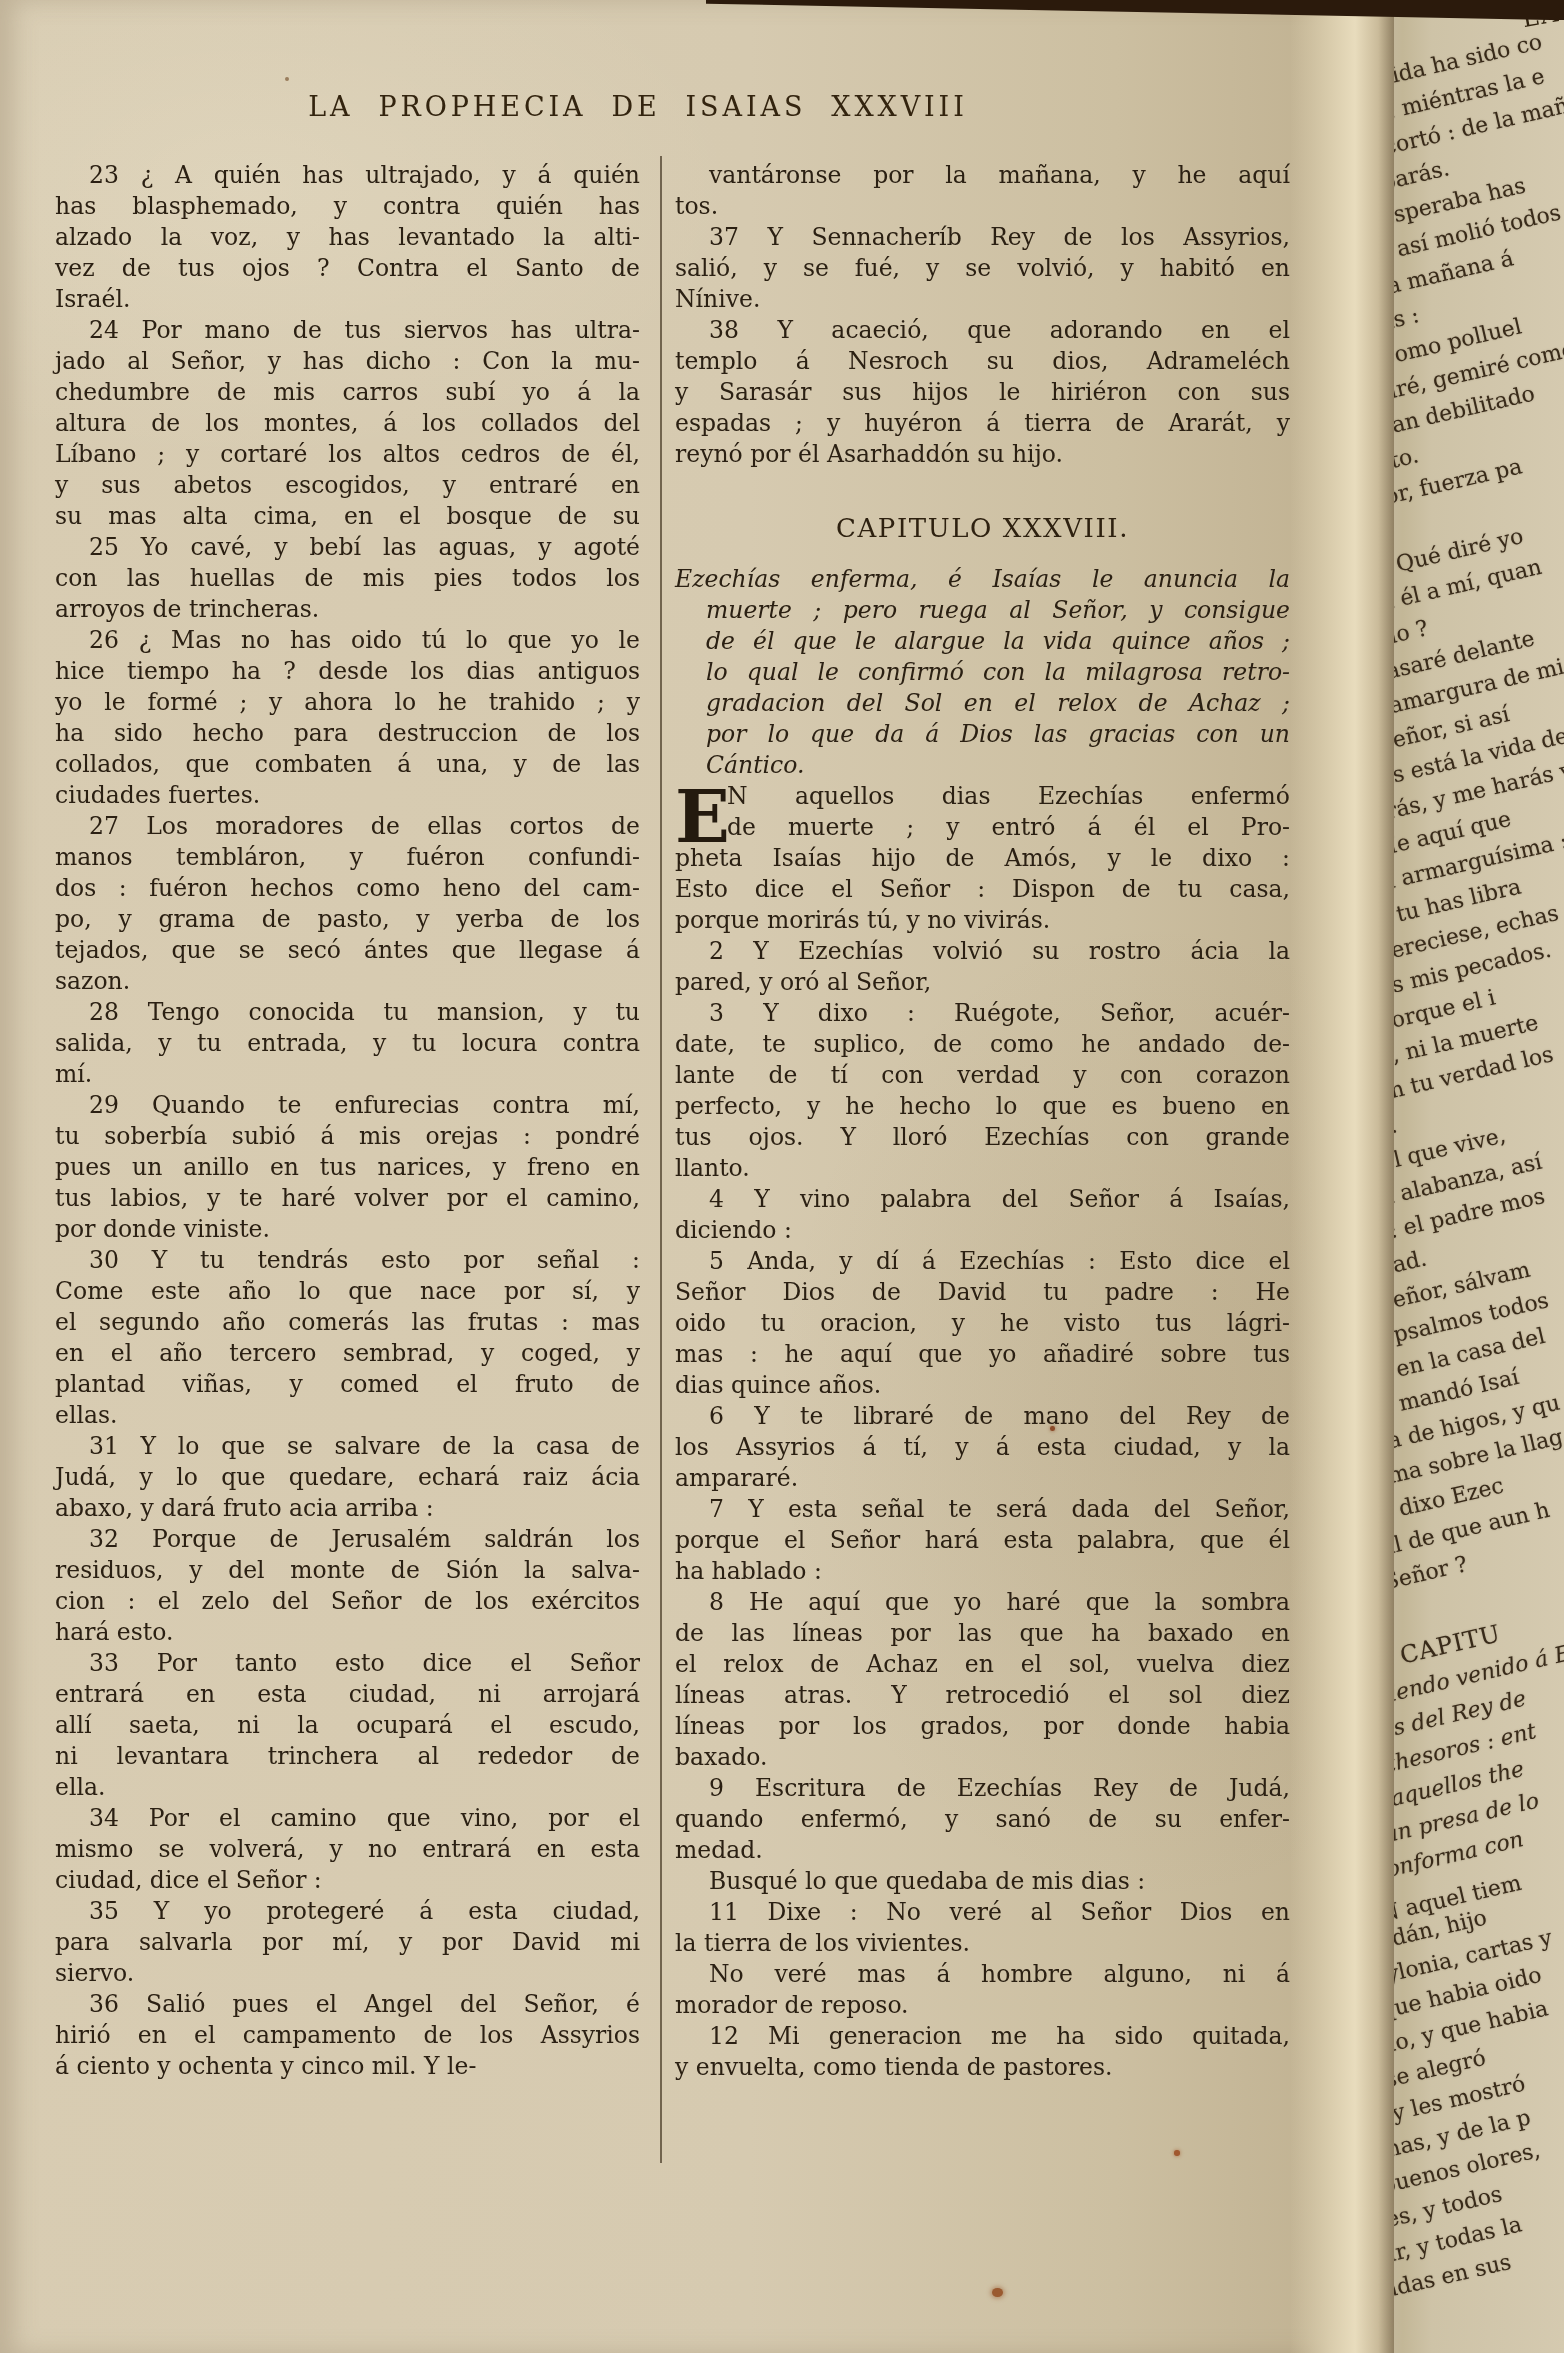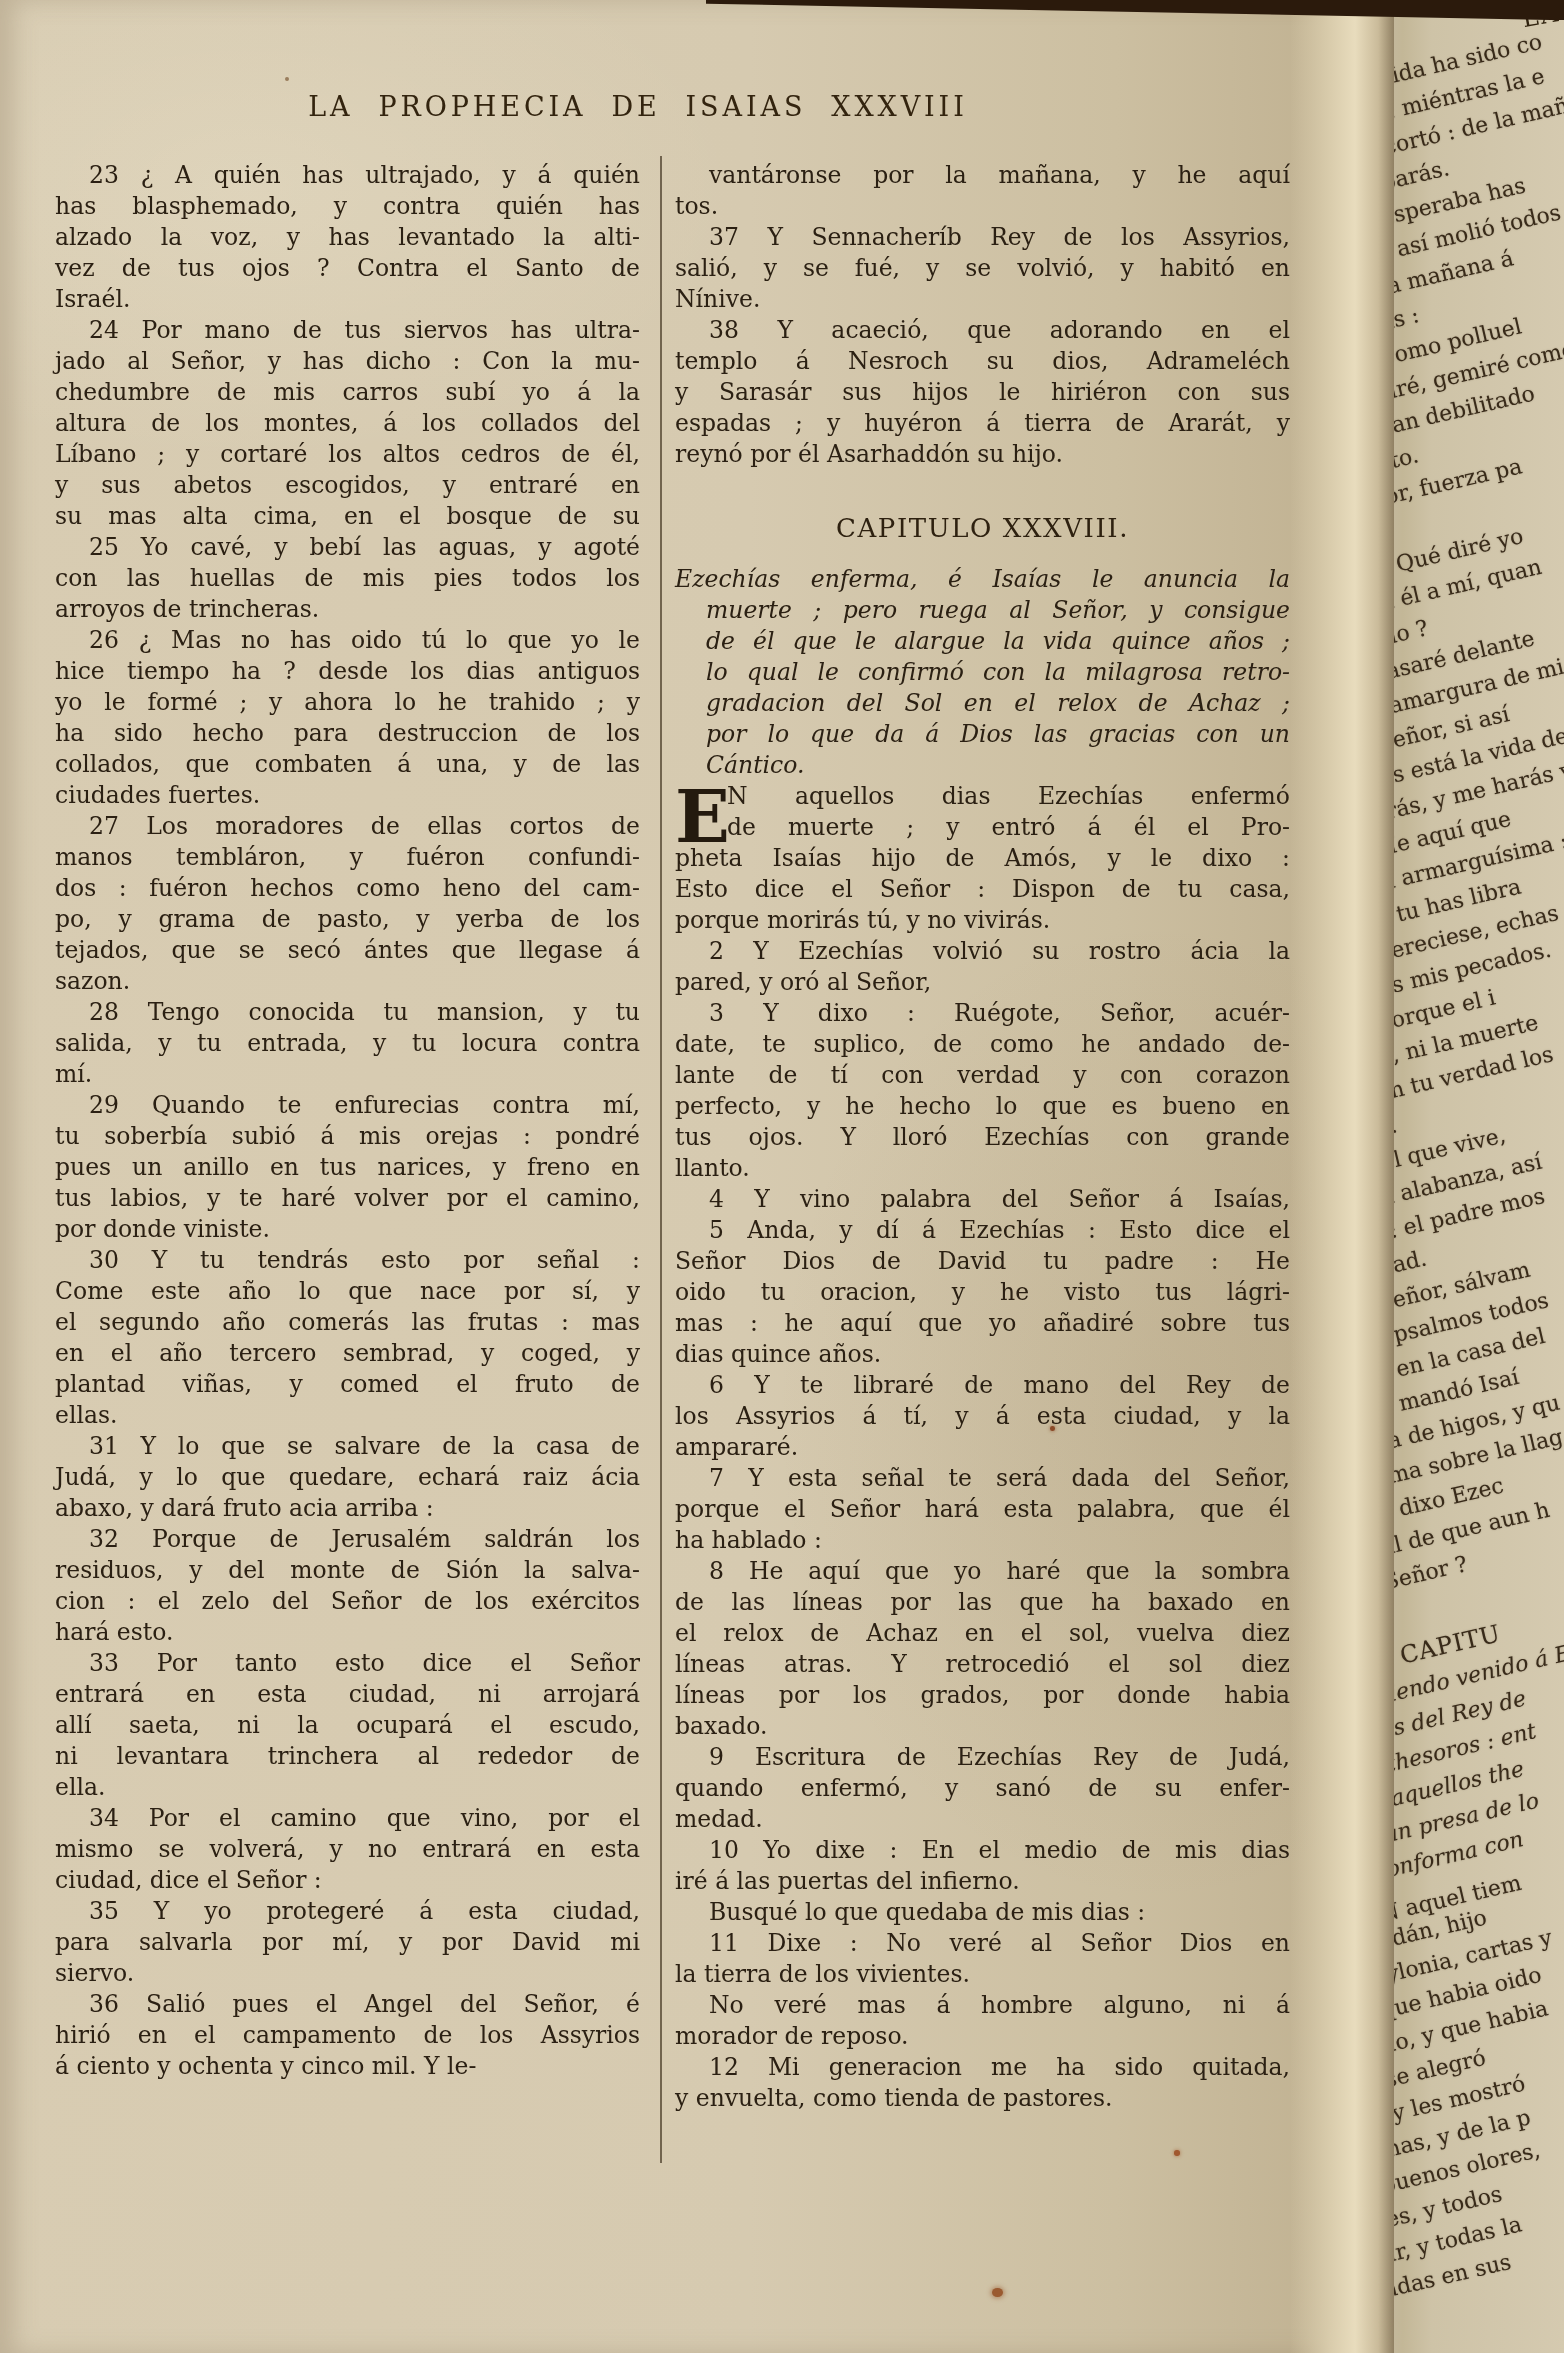--- a/index.html
+++ b/index.html
@@ -239,20 +239,21 @@
           <div class="para">
             <div class="line first">3 Y dixo : Ruégote, Señor, acuér-</div>
             <div class="line">date, te suplico, de como he andado de-</div>
             <div class="line">lante de tí con verdad y con corazon</div>
             <div class="line">perfecto, y he hecho lo que es bueno en</div>
             <div class="line">tus ojos. Y lloró Ezechías con grande</div>
             <div class="line plast">llanto.</div>
           </div>
           <div class="para">
             <div class="line first">4 Y vino palabra del Señor á Isaías,</div>
+            <div class="line plast">diciendo :</div>
           </div>
           <div class="para">
             <div class="line first">5 Anda, y dí á Ezechías : Esto dice el</div>
             <div class="line">Señor Dios de David tu padre : He</div>
             <div class="line">oido tu oracion, y he visto tus lágri-</div>
             <div class="line">mas : he aquí que yo añadiré sobre tus</div>
             <div class="line plast">dias quince años.</div>
           </div>
           <div class="para">
             <div class="line first">6 Y te libraré de mano del Rey de</div>
@@ -269,24 +270,20 @@
             <div class="line">de las líneas por las que ha baxado en</div>
             <div class="line">el relox de Achaz en el sol, vuelva diez</div>
             <div class="line">líneas atras. Y retrocedió el sol diez</div>
             <div class="line">líneas por los grados, por donde habia</div>
             <div class="line plast">baxado.</div>
           </div>
           <div class="para">
             <div class="line first">9 Escritura de Ezechías Rey de Judá,</div>
             <div class="line">quando enfermó, y sanó de su enfer-</div>
             <div class="line plast">medad.</div>
-          </div>
-          <div class="para">
-            <div class="line first">10 Yo dixe : En el medio de mis dias</div>
-            <div class="line plast">iré á las puertas del infierno.</div>
           </div>
           <div class="para">
             <div class="line first plast">Busqué lo que quedaba de mis dias :</div>
           </div>
           <div class="para">
             <div class="line first">11 Dixe : No veré al Señor Dios en</div>
             <div class="line plast">la tierra de los vivientes.</div>
           </div>
           <div class="para">
             <div class="line first">No veré mas á hombre alguno, ni á</div>

